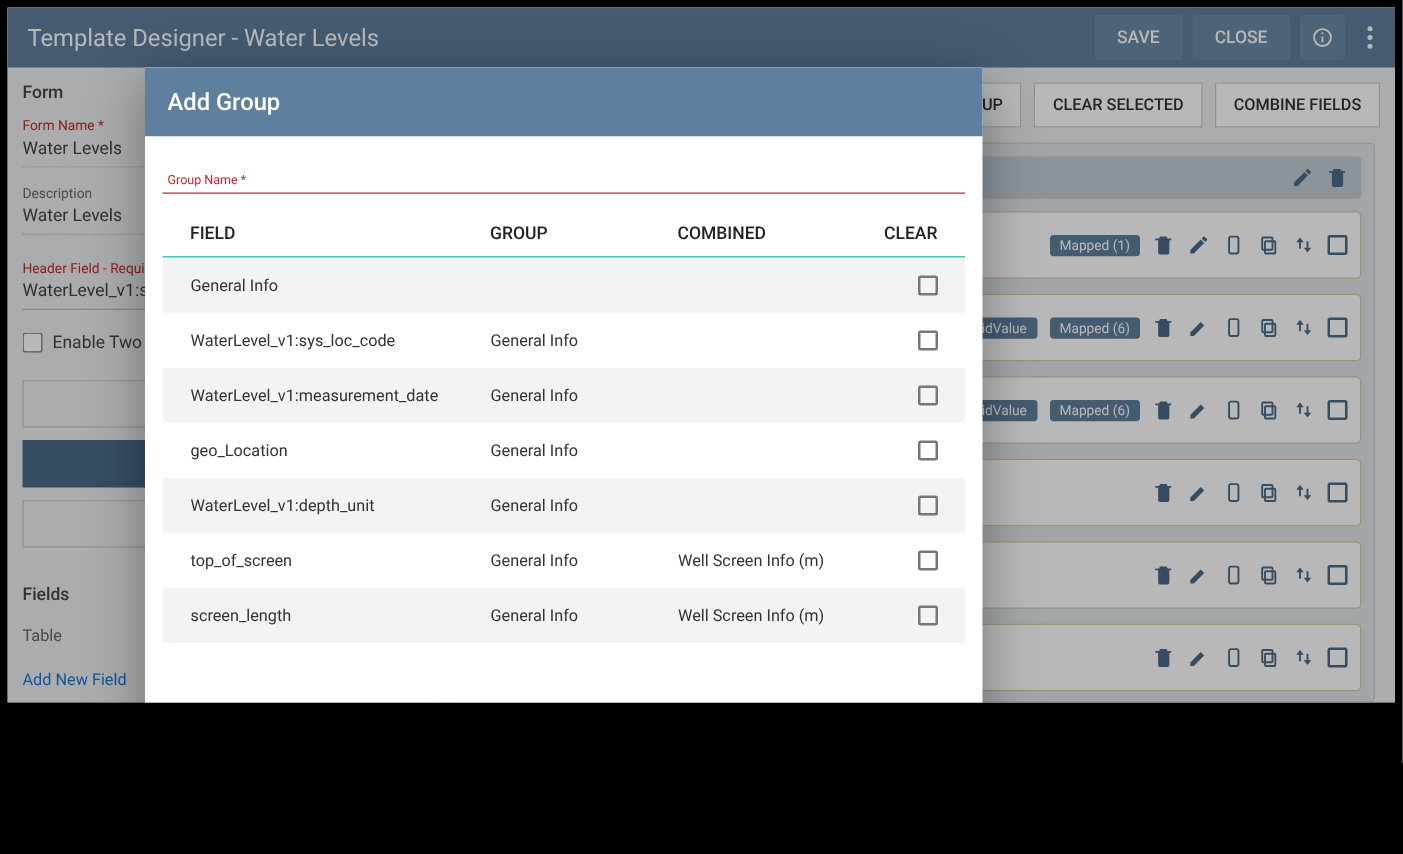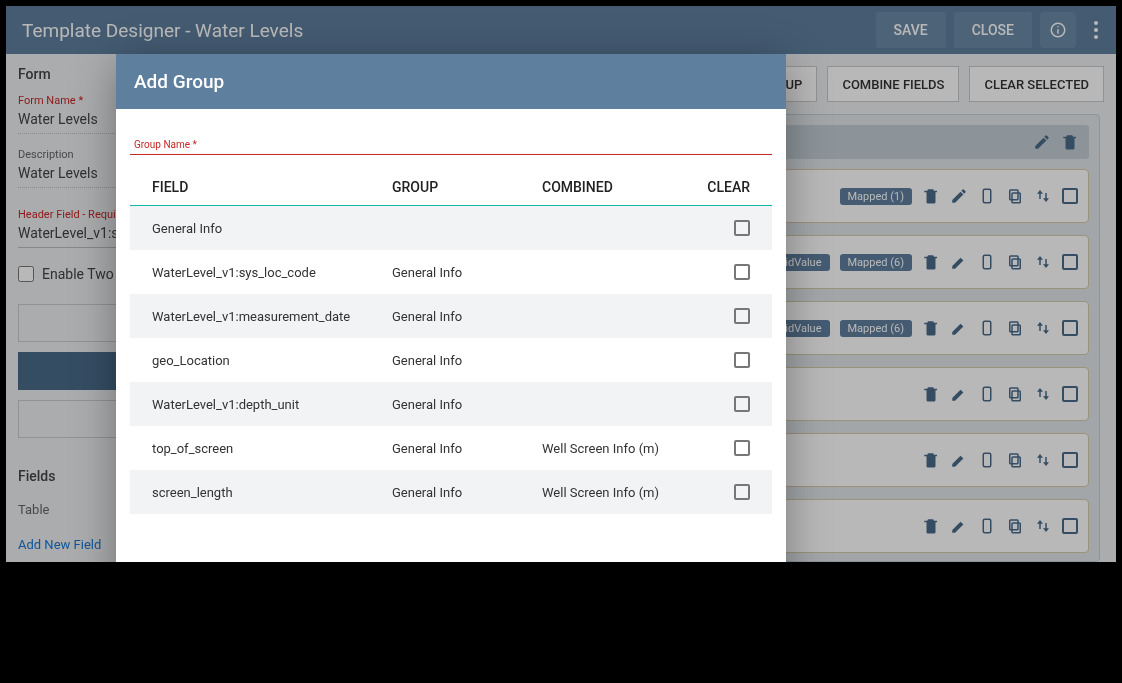--- a/index.html
+++ b/index.html
@@ -98,22 +98,22 @@
       <button class="side-btn primary">MAP SE</button>
       <button class="side-btn">DATA SE</button>
       <div class="sec-title">Fields</div>
       <div class="tbl-lbl">Table</div>
       <div class="addlink">Add New Field</div>
     </div>
 
     <div class="main">
       <div class="topacts">
         <button class="outline-btn">OUP</button>
+        <button class="outline-btn">CLEAR SELECTED</button>
         <button class="outline-btn">COMBINE FIELDS</button>
-        <button class="outline-btn">CLEAR SELECTED</button>
       </div>
 
       <div class="group-card">
         <div class="group-head">
           <svg class="ic" viewBox="0 0 24 24" fill="#4a6b8a">
               <path d="M3 17.25V21h3.75L17.81 9.94l-3.75-3.75L3 17.25zM20.71 7.04a1 1 0 000-1.41l-2.34-2.34a1 1 0 00-1.41 0l-1.83 1.83 3.75 3.75 1.83-1.83z"></path>
             </svg>
           <svg class="ic" viewBox="0 0 24 24" fill="#4a6b8a">
               <path d="M6 7h12v13a2 2 0 01-2 2H8a2 2 0 01-2-2V7zm3-4h6l1 2h4v2H3V5h4l1-2z"></path>
             </svg>

